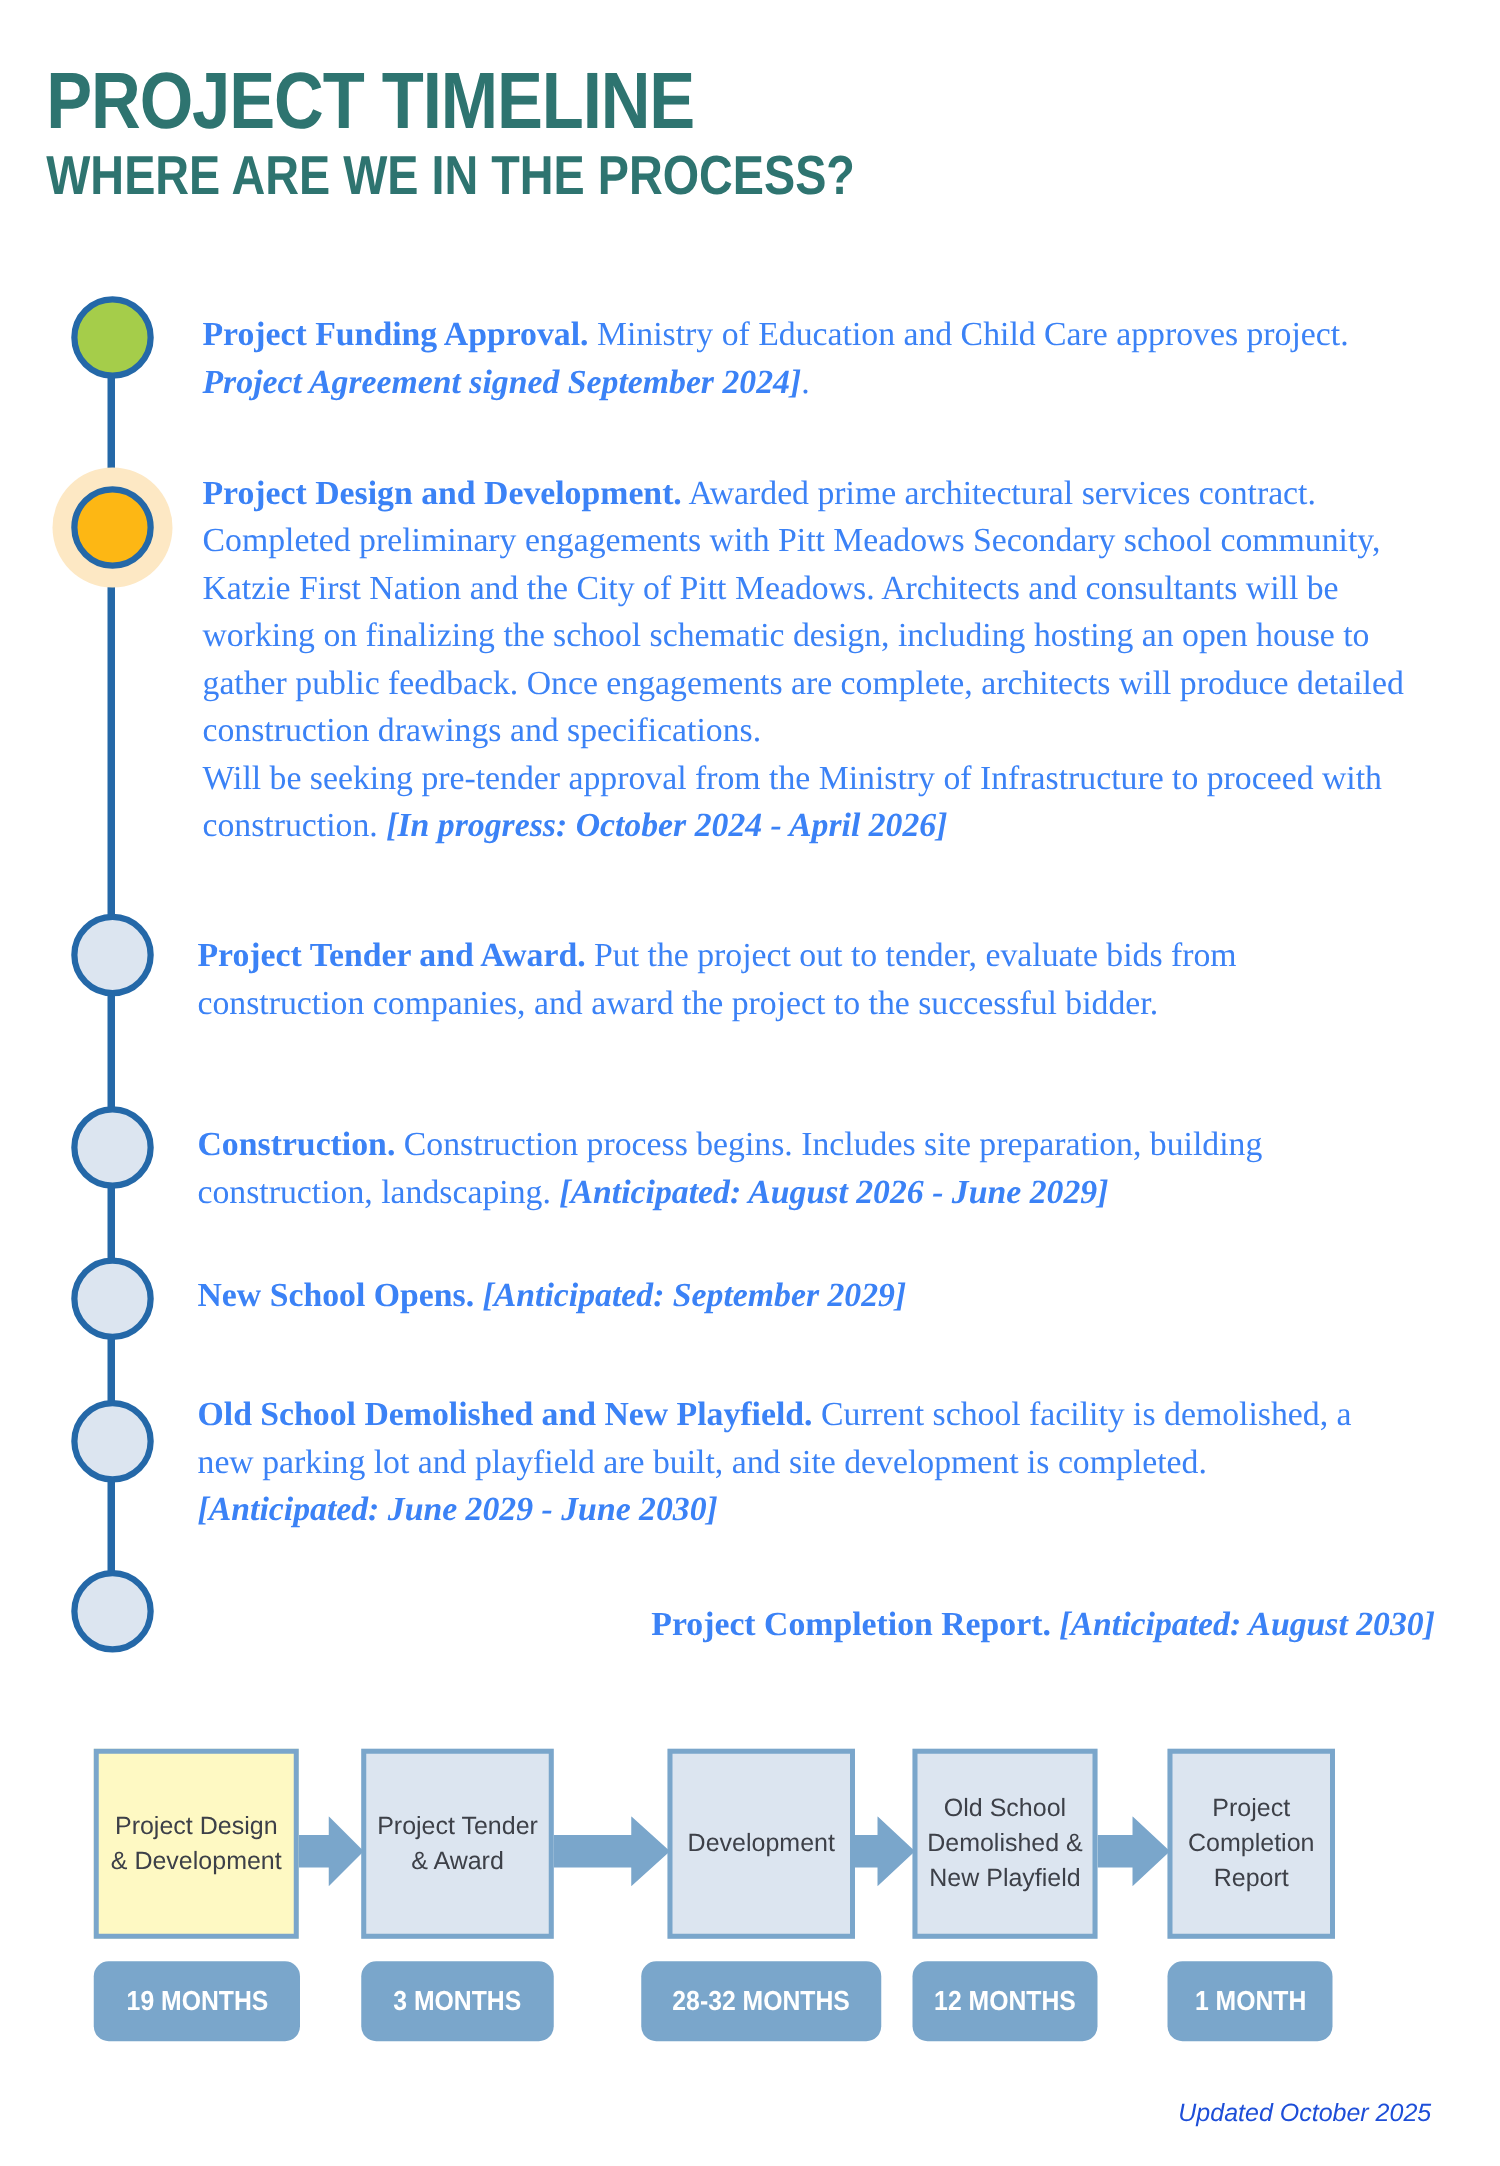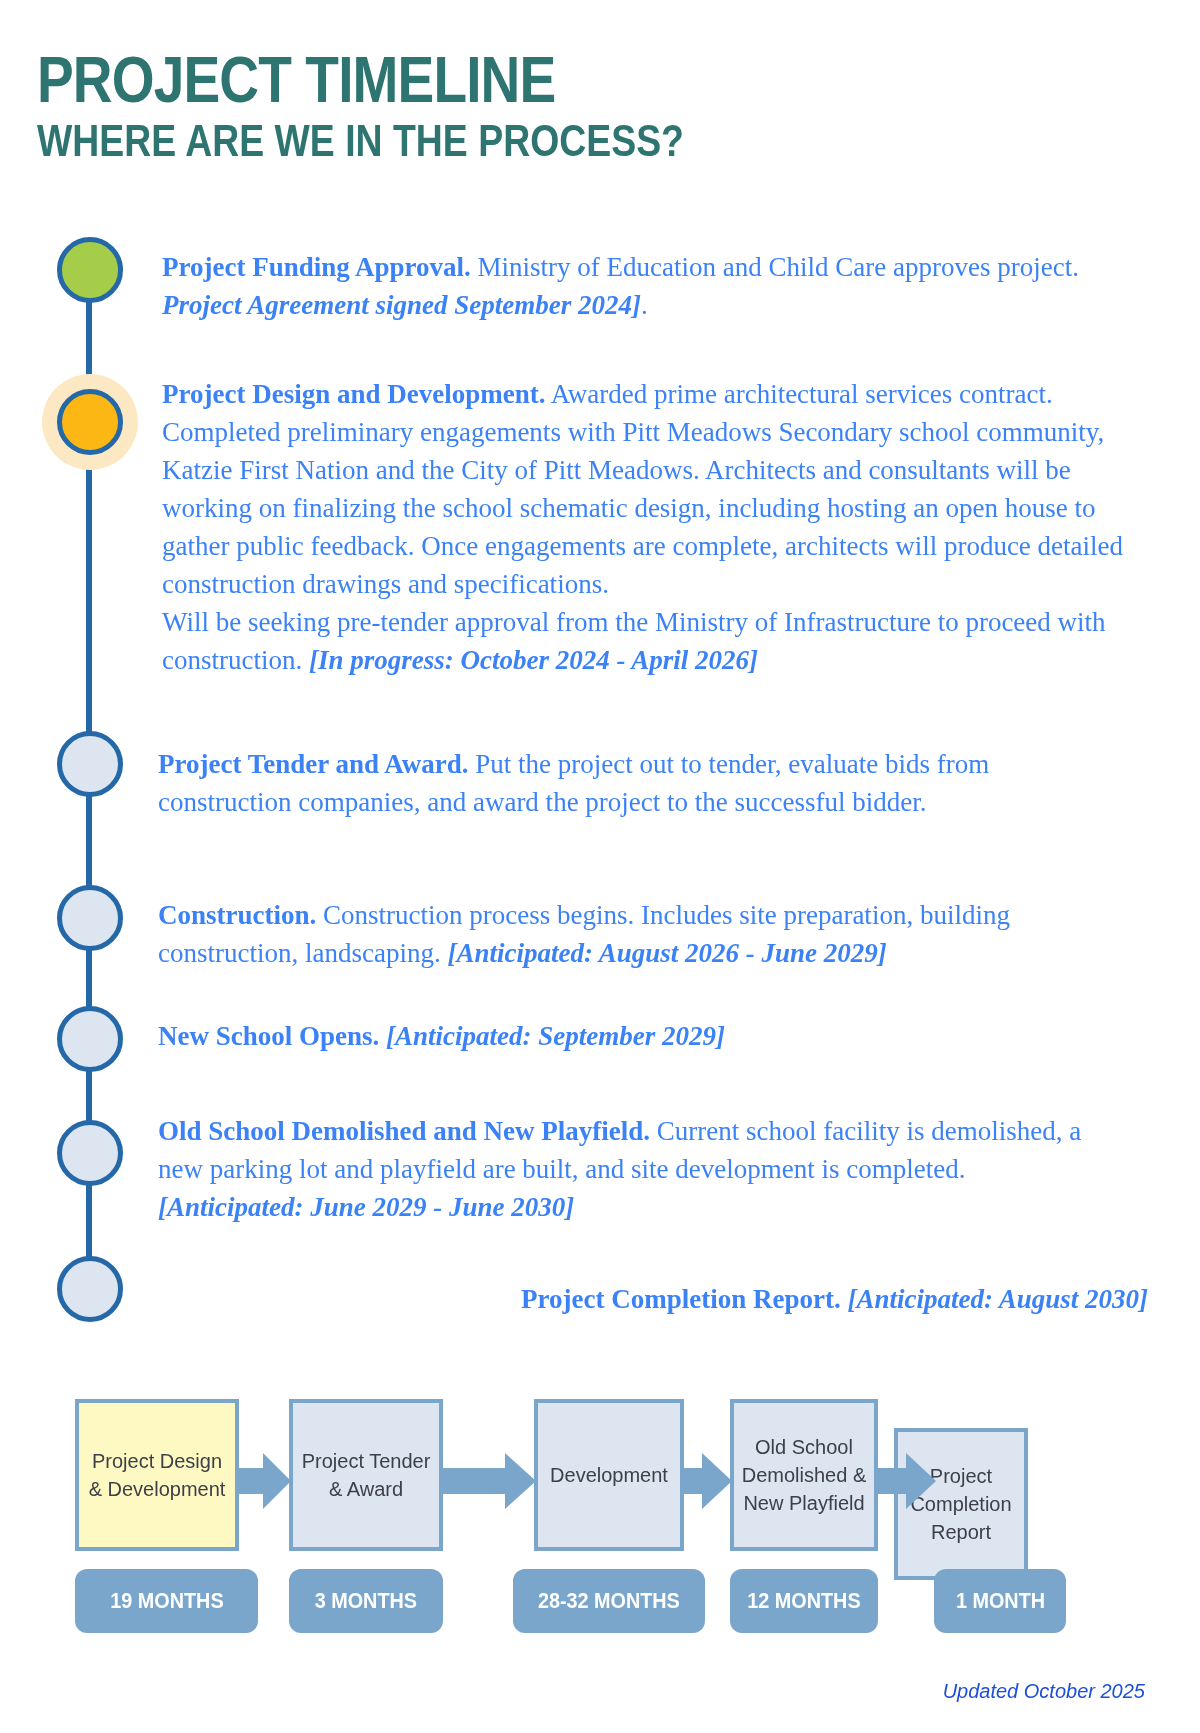--- a/index.html
+++ b/index.html
@@ -114,40 +114,40 @@
 &amp; Award</span>
 </div>
 <div class="flow-box" style="left:534px; width:142px;">
   <span>Development</span>
 </div>
 <div class="flow-box" style="left:730px; width:140px;">
   <span>Old School
 Demolished &amp;
 New Playfield</span>
 </div>
-<div class="flow-box" style="left:894px; width:126px;margin-top:29px;">
+<div class="flow-box" style="left:934px; width:126px;">
   <span>Project
 Completion
 Report</span>
 </div>
 
 <svg class="arrow" style="left:239px; width:52px;" viewBox="0 0 52 56">
   <polygon points="0,15 24,15 24,0 52,28 24,56 24,41 0,41" fill="#7AA6CB"></polygon>
 </svg>
 <svg class="arrow" style="left:443px; width:93px;" viewBox="0 0 93 56">
   <polygon points="0,15 62,15 62,0 93,28 62,56 62,41 0,41" fill="#7AA6CB"></polygon>
 </svg>
 <svg class="arrow" style="left:684px; width:48px;" viewBox="0 0 48 56">
   <polygon points="0,15 18,15 18,0 48,28 18,56 18,41 0,41" fill="#7AA6CB"></polygon>
 </svg>
 <svg class="arrow" style="left:878px; width:58px;" viewBox="0 0 58 56">
   <polygon points="0,15 28,15 28,0 58,28 28,56 28,41 0,41" fill="#7AA6CB"></polygon>
 </svg>
 
-<div class="pill" style="left:75px; width:183px;">
+<div class="pill" style="left:75px; width:165px;">
   <span>19 MONTHS</span>
 </div>
 <div class="pill" style="left:289px; width:154px;">
   <span>3 MONTHS</span>
 </div>
 <div class="pill" style="left:513px; width:192px;">
   <span>28-32 MONTHS</span>
 </div>
 <div class="pill" style="left:730px; width:148px;">
   <span>12 MONTHS</span>

